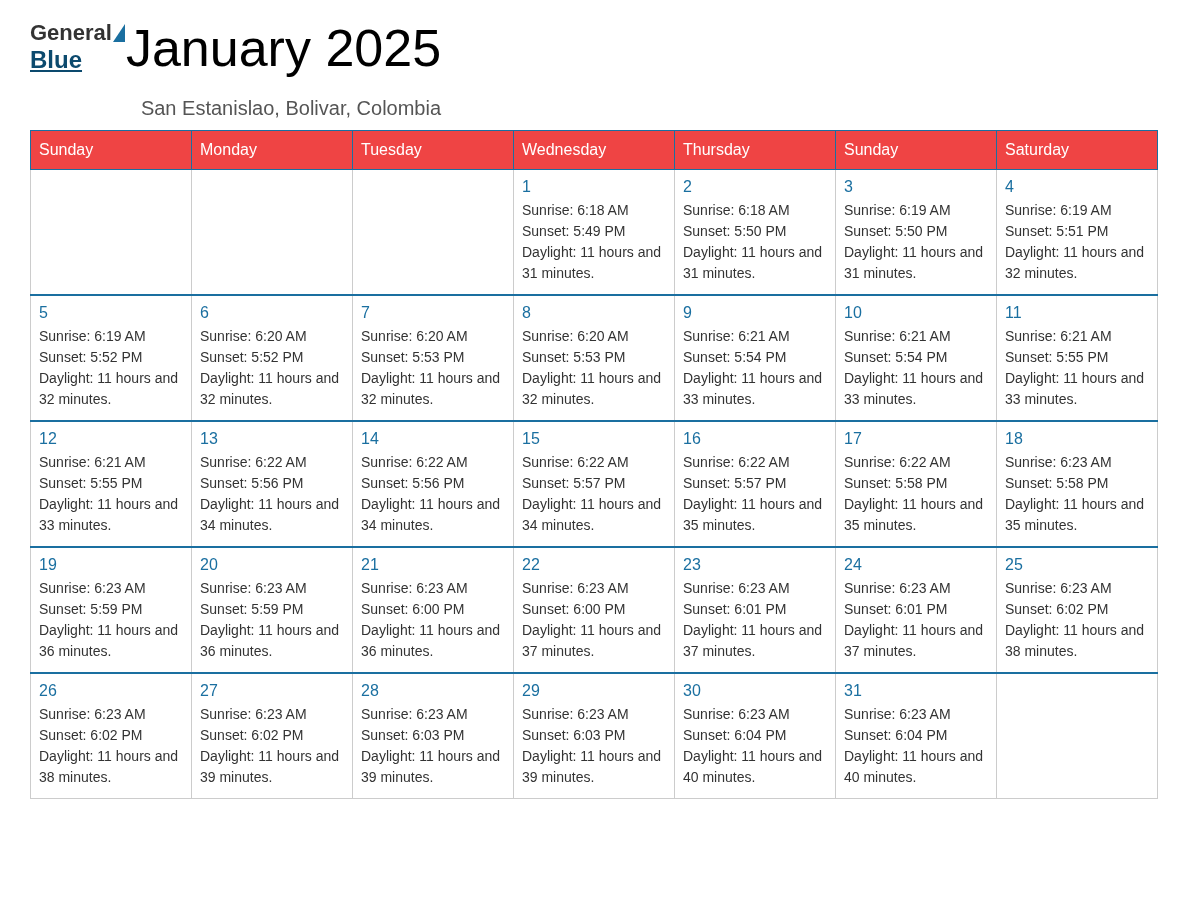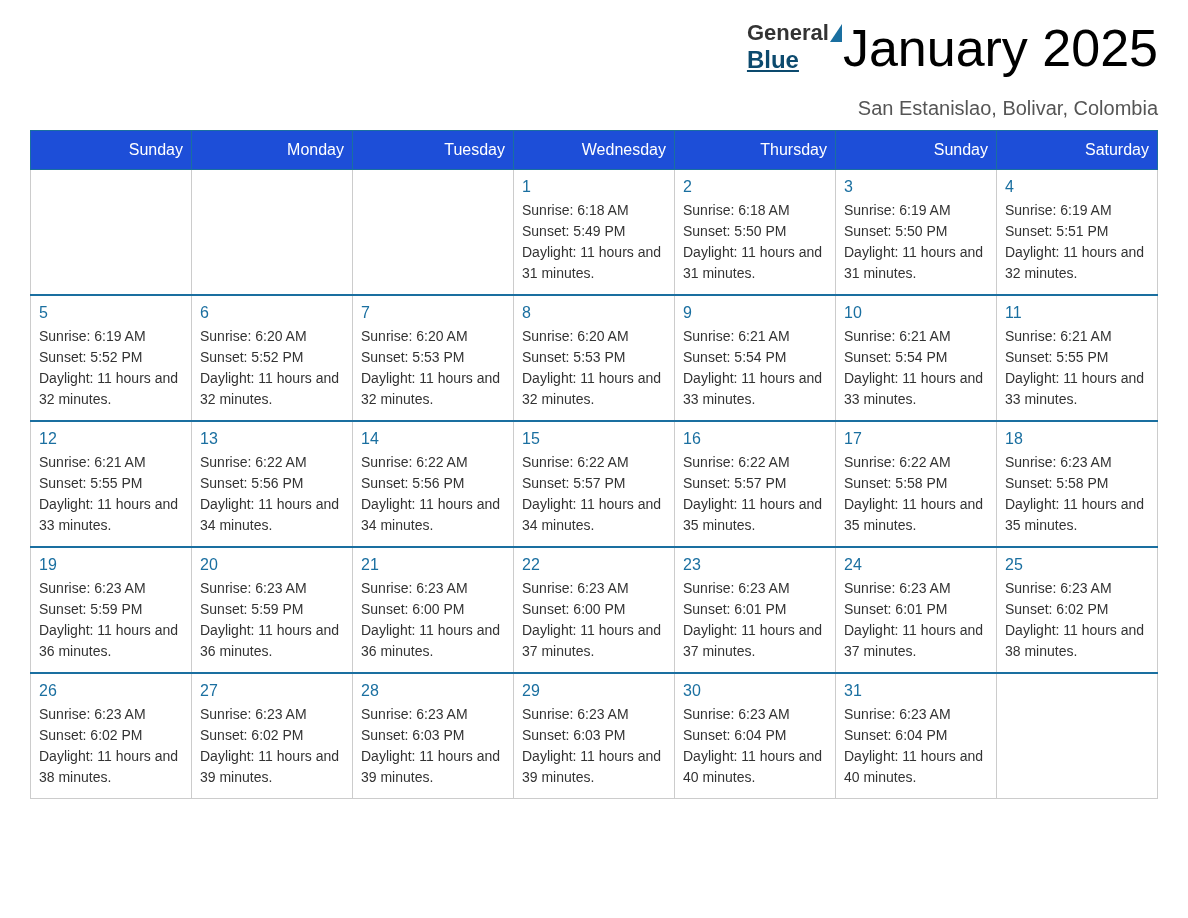--- a/index.html
+++ b/index.html
@@ -6,21 +6,21 @@
     body {
       font-family: Arial, sans-serif;
       background: #fff;
       color: #333;
       width: 1188px;
       min-height: 918px;
       padding: 20px 30px;
     }
     .header {
       display: flex;
-      justify-content: flex-end;
+      justify-content: flex-start;
       align-items: flex-start;
       margin-bottom: 10px;
     }
     .logo {
       display: flex;
       flex-direction: column;
       align-items: flex-start;
     }
     .logo-text {
       display: flex;
@@ -58,26 +58,26 @@
       font-size: 20px;
       color: #555;
       margin-top: 20px;
     }
     .calendar {
       width: 100%;
       border-collapse: collapse;
       margin-top: 10px;
     }
     .calendar th {
-      background-color: #1d4ed8;
+      background-color: #ef4444;
       color: #fff;
       padding: 10px 8px;
       font-size: 16px;
       font-weight: normal;
-      text-align: right;
+      text-align: left;
       border: 1px solid #1a6fa0;
     }
     .calendar td {
       vertical-align: top;
       padding: 8px 8px 10px 8px;
       border: 1px solid #ccc;
       width: calc(100% / 7);
       min-height: 110px;
       font-size: 13px;
       color: #333;

